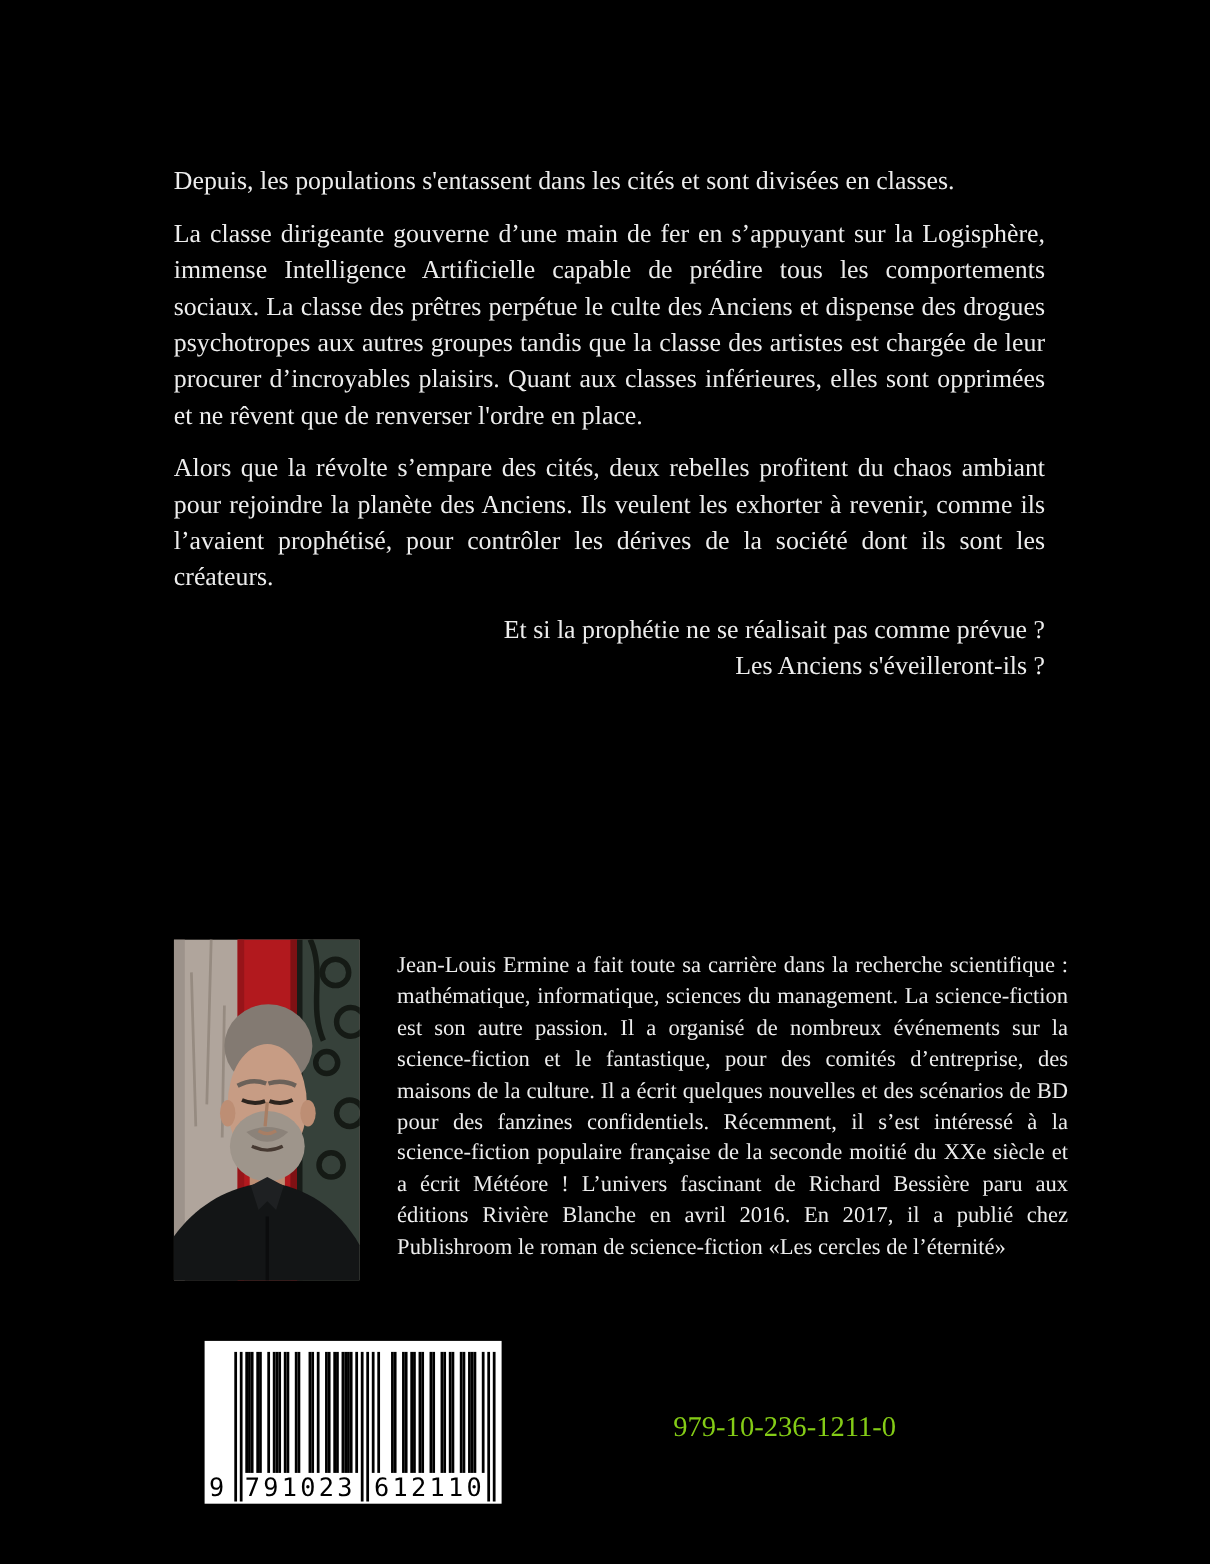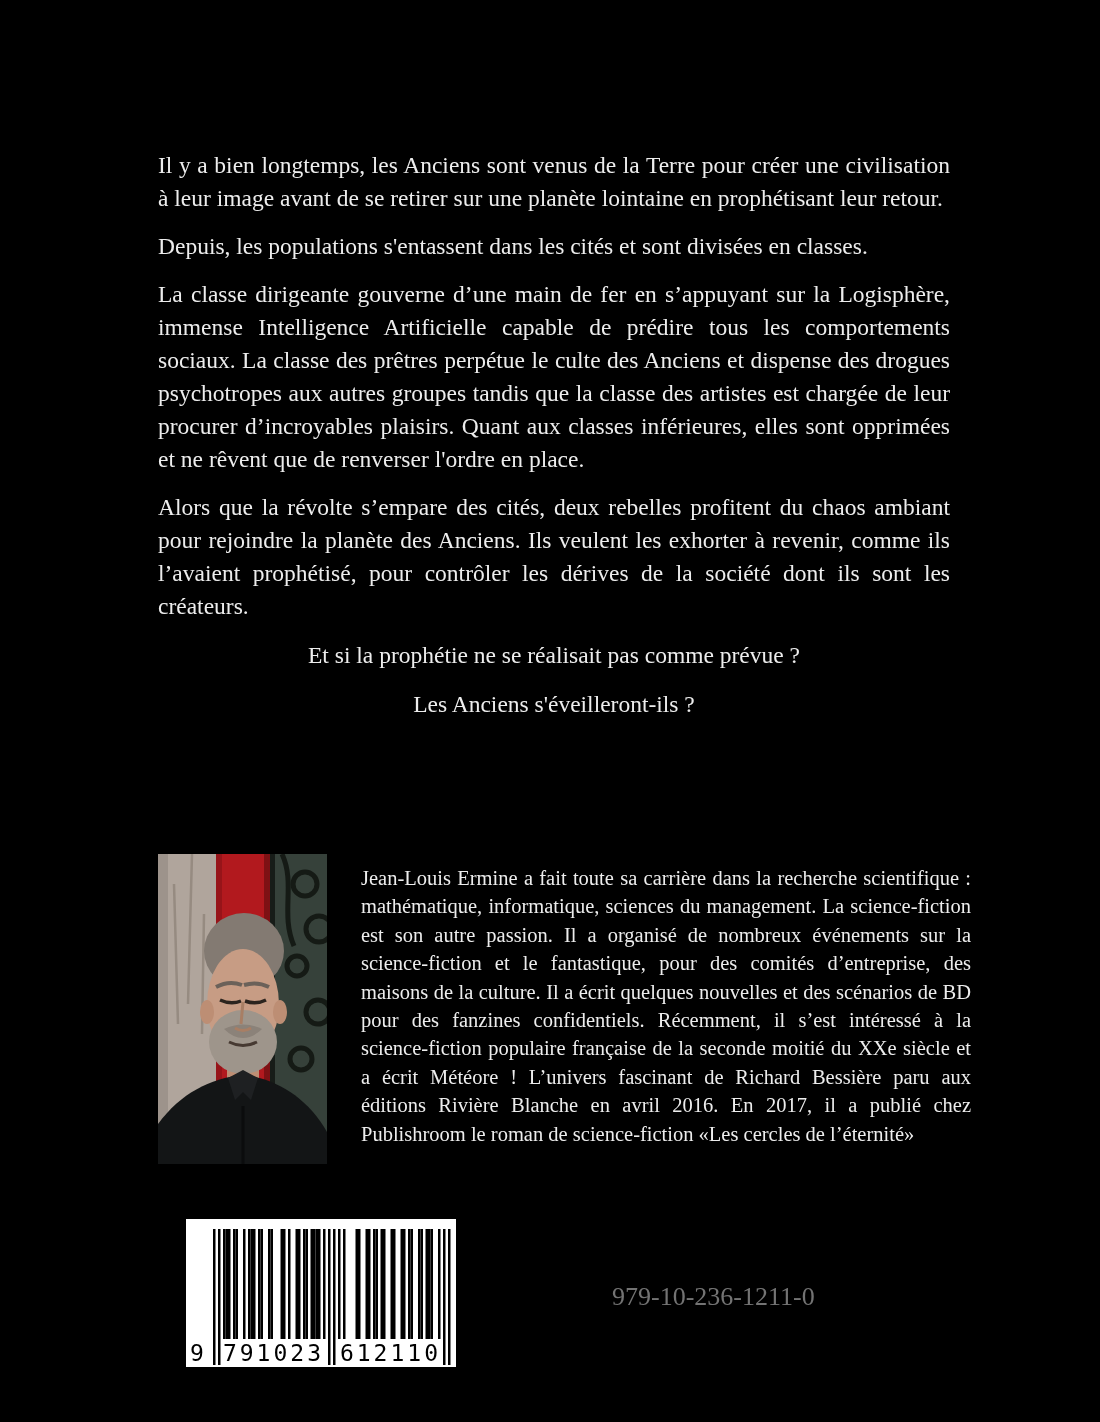--- a/index.html
+++ b/index.html
@@ -3,48 +3,47 @@
 <meta charset="utf-8">
 <style>
   html,body{margin:0;padding:0;background:#000;}
   .page{
     position:relative;width:1100px;height:1422px;background:#000;overflow:hidden;
     font-family:"Liberation Serif",serif;color:#ededed;
   }
   
   .synopsis{position:absolute;left:158px;top:149px;width:792px;}
   .synopsis p{margin:0 0 15px 0;font-size:23.5px;line-height:33px;text-align:justify;}
-  .synopsis p.q{margin:16px;text-align:center;}
+  .synopsis p.q{margin:0;text-align:right;}
   
   .author{position:absolute;left:158px;top:848px;width:797px;}
   .photo{position:absolute;left:0;top:6px;width:169px;height:310px;}
   .photo svg{display:block;width:169px;height:310px;}
   .bio{position:absolute;left:187px;top:0;width:610px;margin:16px;
        font-size:20.5px;line-height:28.4px;text-align:justify;}
   
   .barcode{position:absolute;left:186px;top:1219px;width:270px;height:148px;background:#fff;}
   .barcode svg{position:absolute;left:0;top:0;width:270px;height:148px;}
   .barcode svg rect{fill:#000;}
   .bc-digits span{
     position:absolute;top:122px;font-family:"DejaVu Sans Mono",monospace;
     font-size:23px;line-height:24px;color:#000;background:#fff;
   }
   .bc-first{left:4px;}
-  .bc-g1{left:36px;width:102px;text-align:right;letter-spacing:3px;}
+  .bc-g1{left:36px;width:102px;text-align:center;letter-spacing:3px;}
   .bc-g2{left:153px;width:102px;text-align:right;letter-spacing:3px;}
   
-  .pricing{position:absolute;left:612px;top:1279px;font-size:26px;line-height:35px;color:#737373;}
+  .pricing{position:absolute;left:612px;top:1279px;font-size:26px;line-height:35px;color:#84cc16;}
 </style>
 </head>
 <body>
 
 <div class="page">
 
   <main class="synopsis">
-    <p>Il y a bien longtemps, les Anciens sont venus de la Terre pour créer une civilisation à leur image avant de se retirer sur une planète lointaine en prophétisant leur retour.</p>
     <p>Depuis, les populations s'entassent dans les cités et sont divisées en classes.</p>
     <p>La classe dirigeante gouverne d’une main de fer en s’appuyant sur la Logisphère, immense Intelligence Artificielle capable de prédire tous les comportements sociaux. La classe des prêtres perpétue le culte des Anciens et dispense des drogues psychotropes aux autres groupes tandis que la classe des artistes est chargée de leur procurer d’incroyables plaisirs. Quant aux classes inférieures, elles sont opprimées et ne rêvent que de renverser l'ordre en place.</p>
     <p>Alors que la révolte s’empare des cités, deux rebelles profitent du chaos ambiant pour rejoindre la planète des Anciens. Ils veulent les exhorter à revenir, comme ils l’avaient prophétisé, pour contrôler les dérives de la société dont ils sont les créateurs.</p>
     <p class="q">Et si la prophétie ne se réalisait pas comme prévue ?</p>
     <p class="q">Les Anciens s'éveilleront-ils ?</p>
   </main>
 
   <section class="author">
     <div class="photo">
       <svg viewBox="0 0 169 310" preserveAspectRatio="none">

